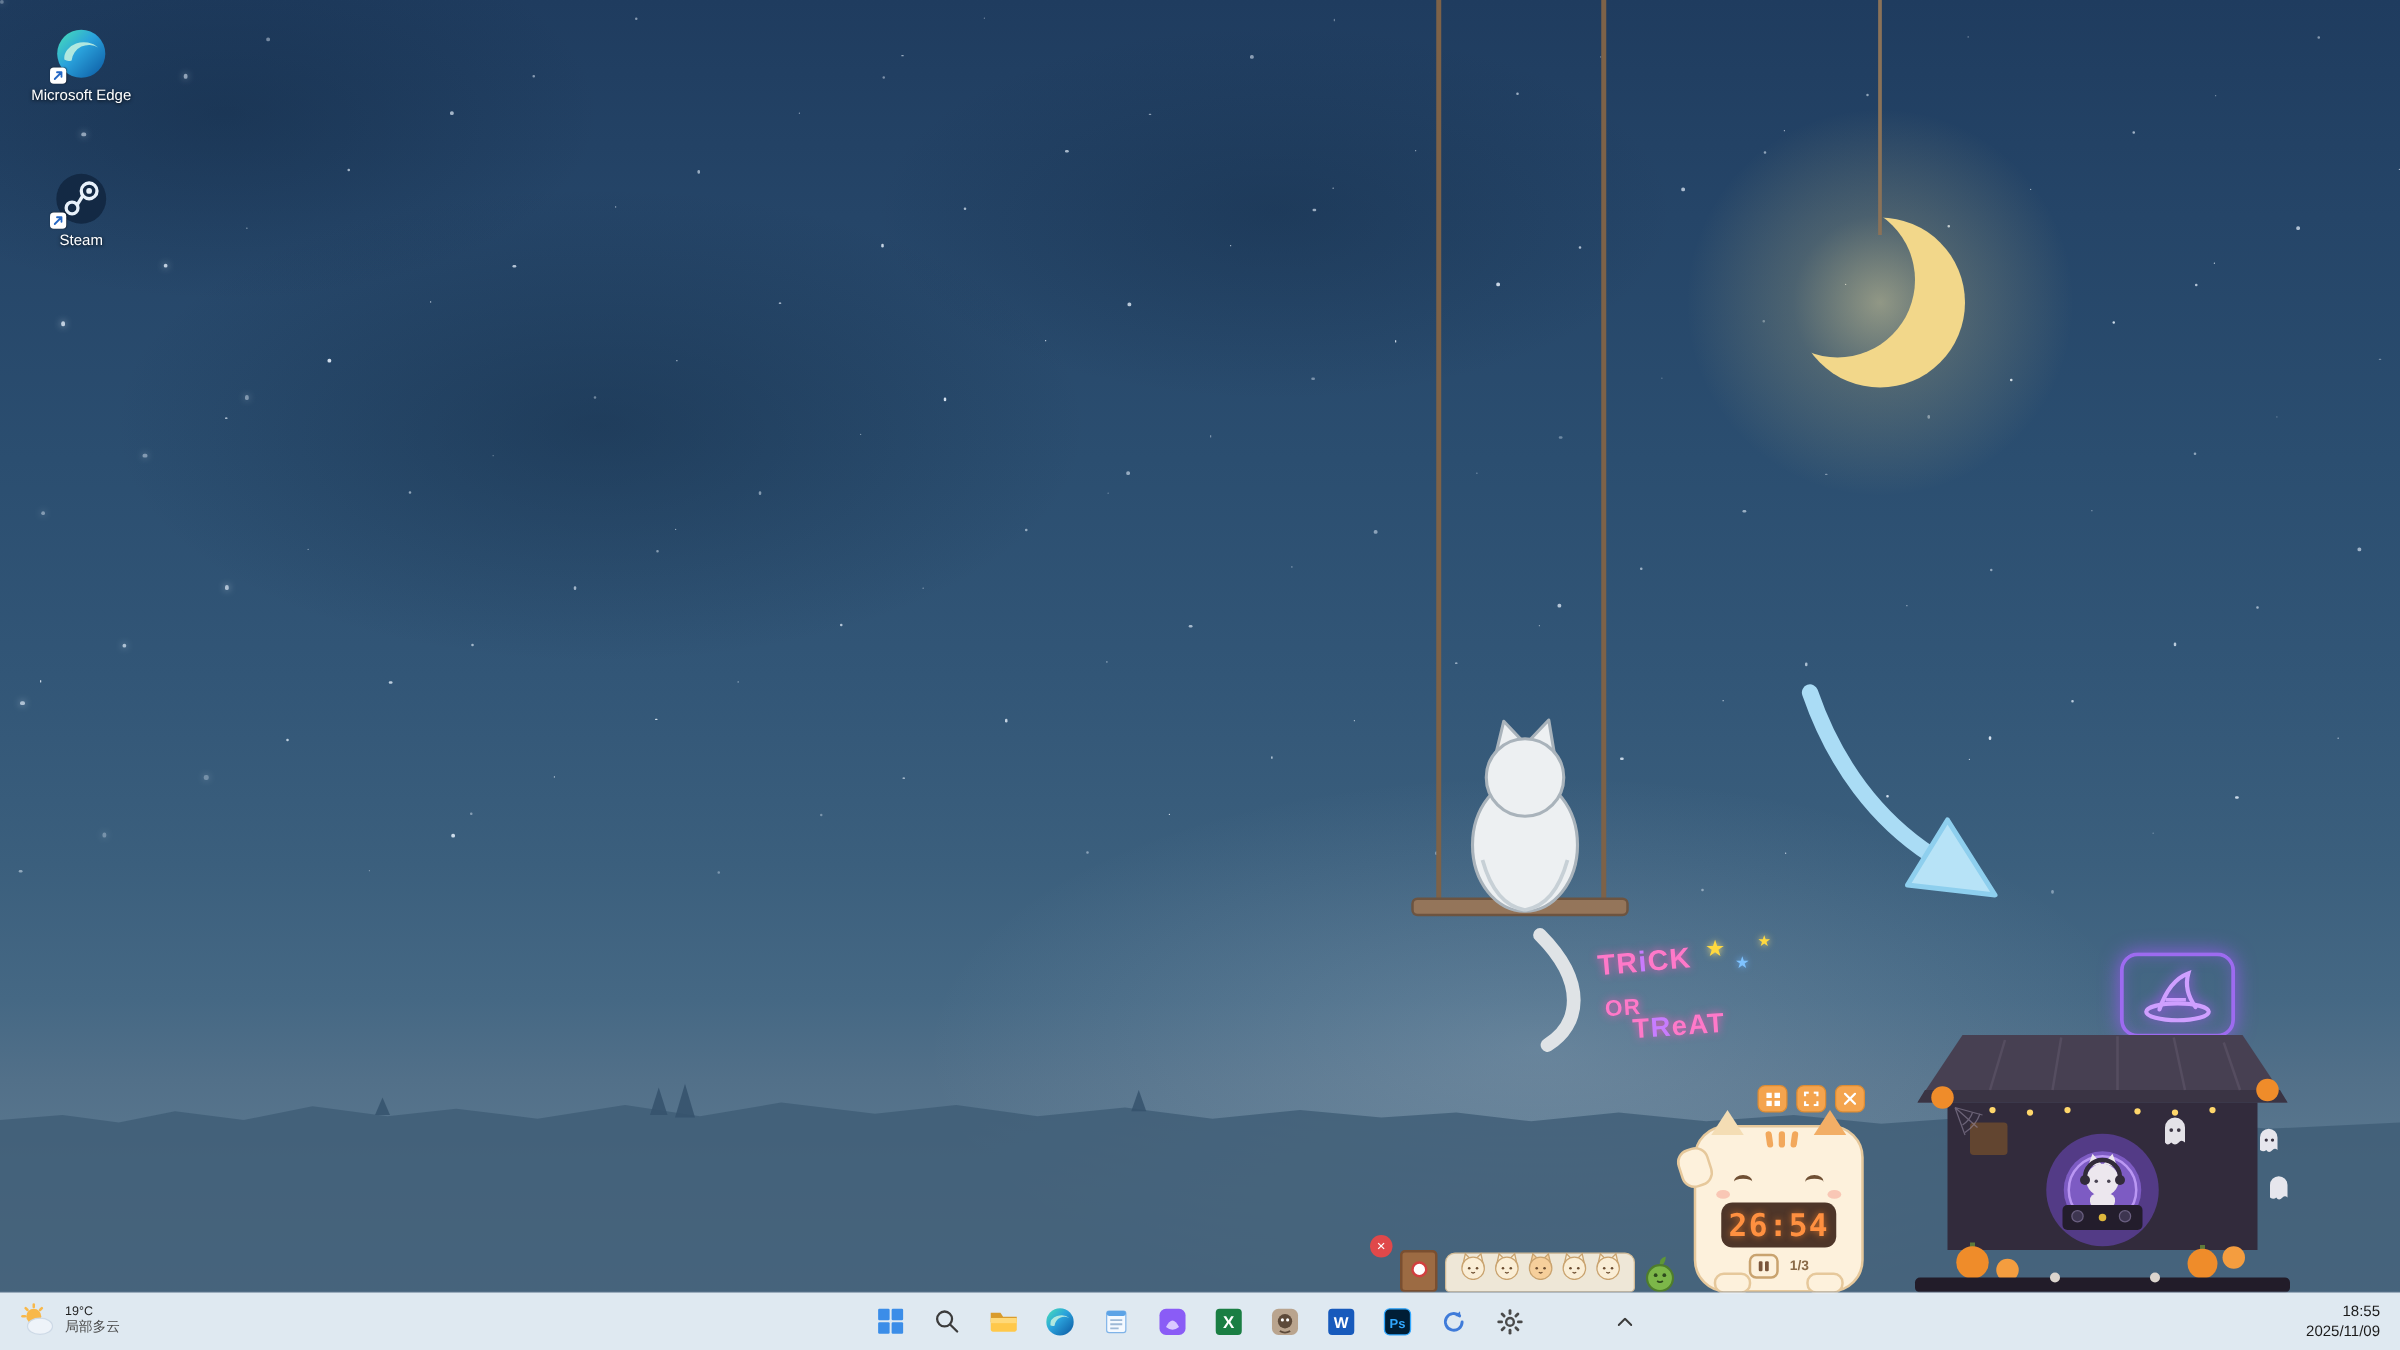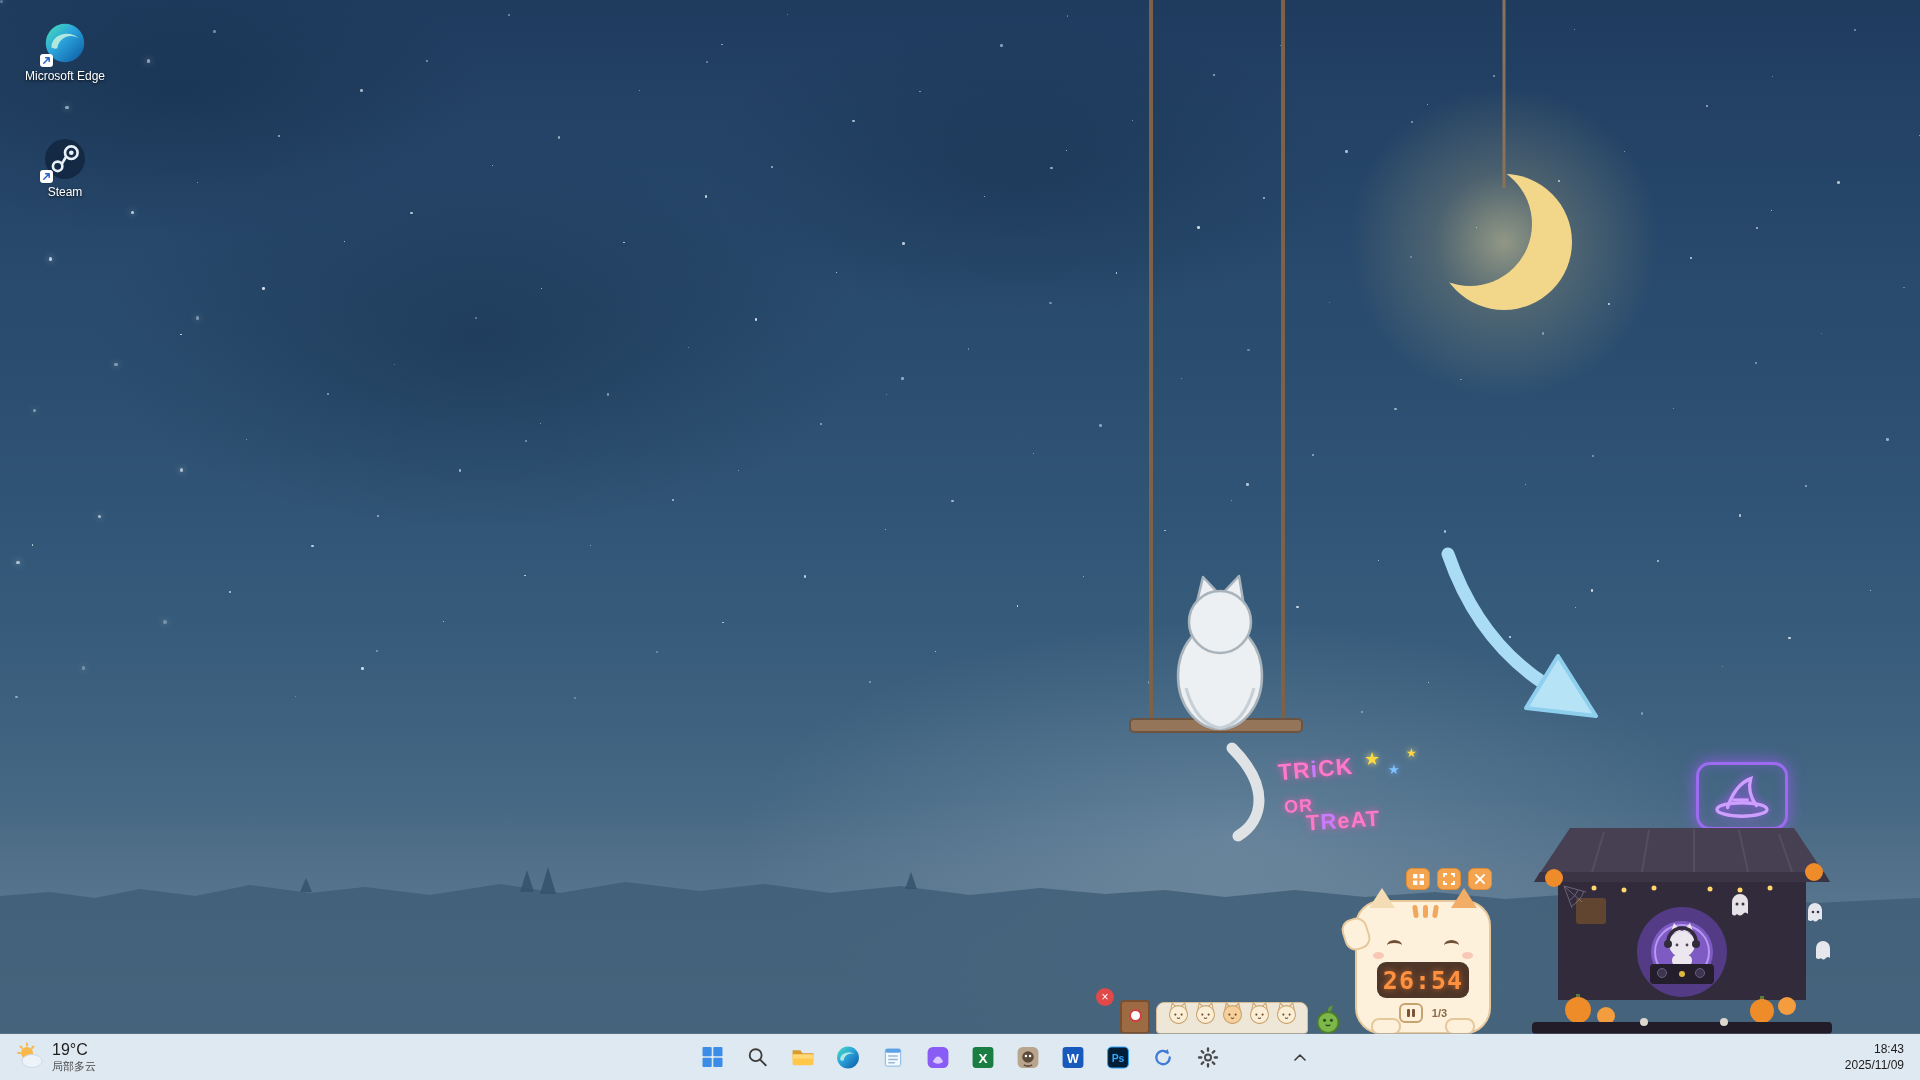--- a/index.html
+++ b/index.html
@@ -77,21 +77,21 @@
     border-radius:8px 8px 4px 4px;display:flex;align-items:flex-end;justify-content:center;gap:2px;}
   .catbar-cat{position:relative;top:-9px;display:inline-flex;}
   .catbar-plant{display:flex;align-items:flex-end;}
 
   
   .taskbar{position:absolute;left:0;bottom:0;width:100%;height:46px;background:rgba(232,240,248,.95);
     box-shadow:0 -1px 0 rgba(110,130,155,.4);}
   .tb-weather{position:absolute;left:6px;top:3px;height:40px;display:flex;align-items:center;gap:7px;
     padding:0 9px;border-radius:6px;cursor:pointer;}
   .tb-weather-text{display:flex;flex-direction:column;line-height:1.25;}
-  .tb-temp{font-size:16px;color:#1e1e1e;}
+  .tb-temp{font-size:10px;color:#1e1e1e;}
   .tb-cond{font-size:11px;color:#4a4a4a;}
   .tb-center{position:absolute;left:50%;top:3px;transform:translateX(-50%);display:flex;gap:5px;}
   .tb-btn{width:40px;height:40px;border-radius:6px;display:flex;align-items:center;justify-content:center;cursor:pointer;}
   .tb-chevron{position:absolute;left:1286px;top:8px;width:28px;height:30px;display:flex;align-items:center;justify-content:center;
     border-radius:5px;cursor:pointer;background:transparent;border:none;padding:0;}
   .tb-clock{position:absolute;right:8px;top:0;height:100%;display:flex;flex-direction:column;justify-content:center;
     align-items:flex-end;font-size:12px;color:#1b1b1b;line-height:1.35;padding:0 8px;border-radius:6px;cursor:pointer;}
 </style>
 </head>
 <body>
@@ -660,18 +660,18 @@
         </div>
       </div>
 
     <button class="tb-chevron">
       <svg viewBox="0 0 12 7" width="12" height="7">
           <polyline points="1,6 6,1 11,6" fill="none" stroke="#3c3c3c" stroke-width="1.6" stroke-linecap="round" stroke-linejoin="round"></polyline>
         </svg>
     </button>
 
     <div class="tb-clock">
-      <span>18:43</span>
+      <span>18:55</span>
       <span>2025/11/09</span>
     </div>
   </div>
 
 </div>
 
 </body></html>

